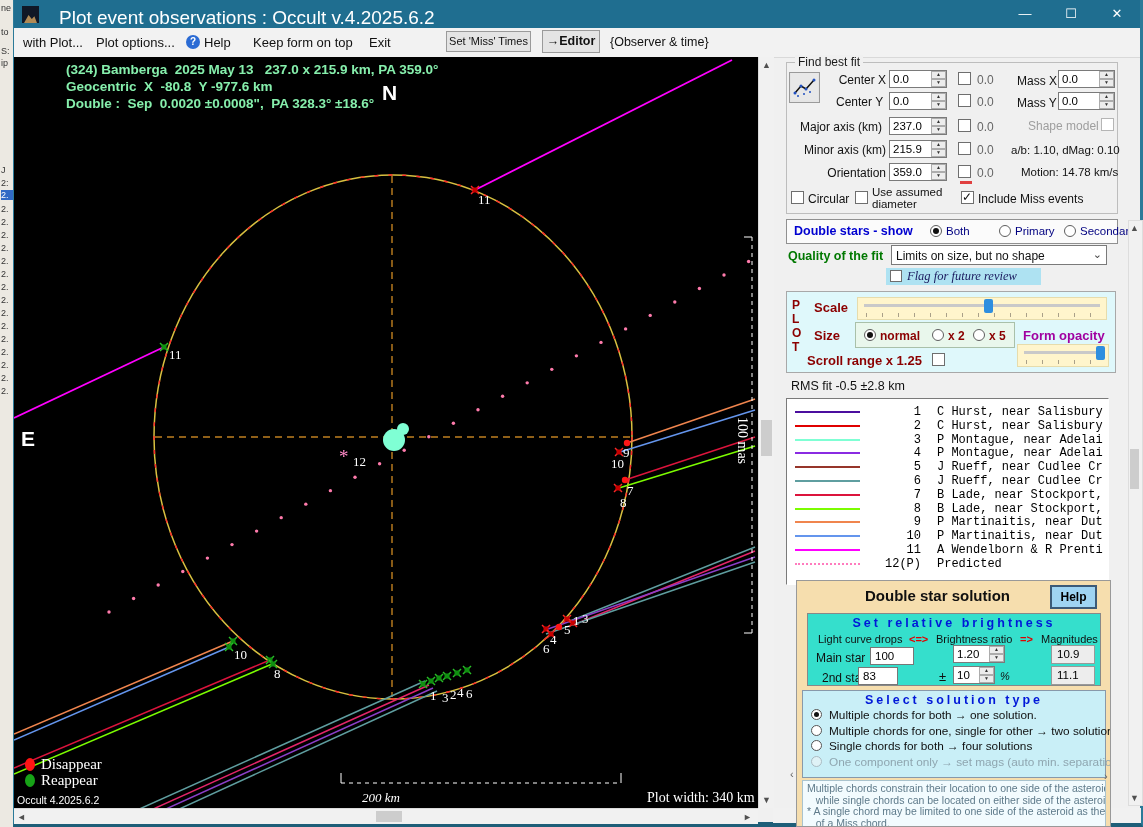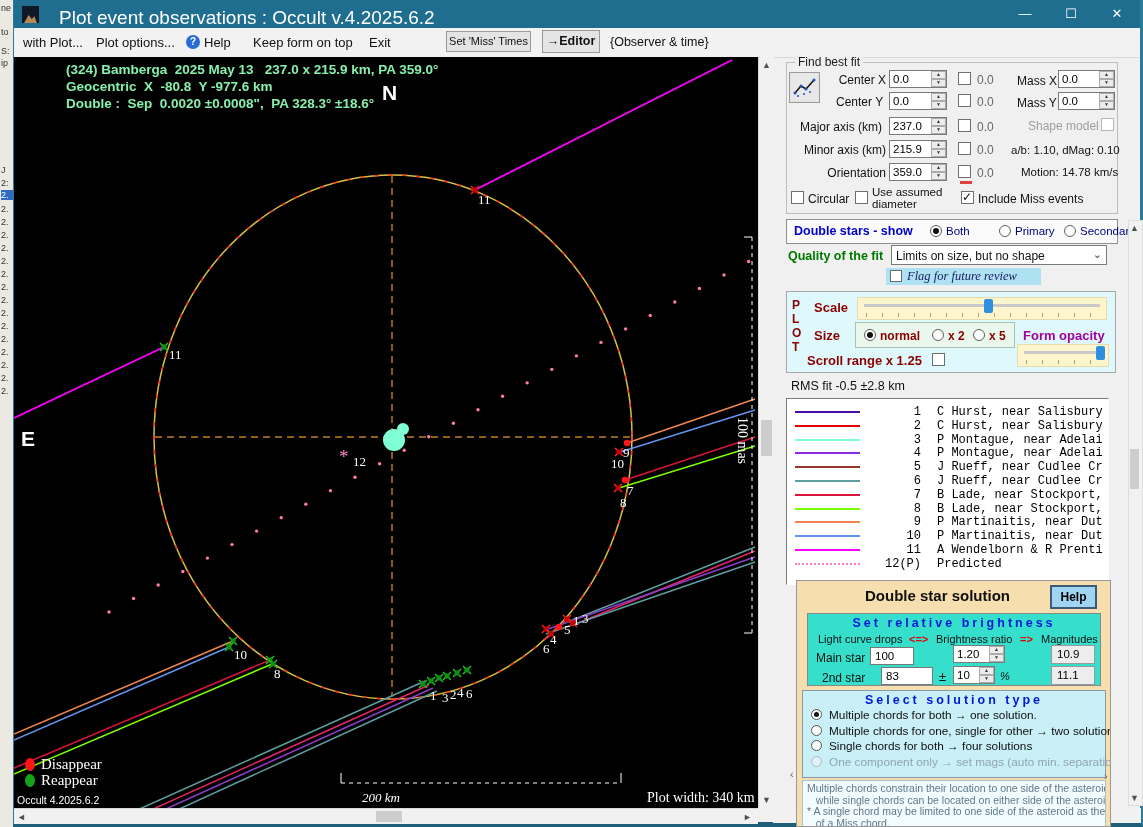--- a/index.html
+++ b/index.html
@@ -496,21 +496,21 @@
         <div class="spin" style="left:145px;top:31px;width:52px">
           <span class="v">1.20</span>
           <span class="ud">
               <span>▲</span>
               <span>▼</span>
             </span>
         </div>
         <span class="tout" style="left:243px;top:31px;width:44px;height:19px">10.9</span>
 
         <span class="tlab" style="left:14px;top:57px;font-size:12px">2nd star</span>
-        <span class="tfield" style="left:73px;top:53px;width:52px;height:18px">83</span>
+        <span class="tfield" style="left:50px;top:53px;width:40px;height:18px">83</span>
         <span class="tlab" style="left:131px;top:55px;font-size:13px">±</span>
         <div class="spin" style="left:145px;top:52px;width:42px">
           <span class="v">10</span>
           <span class="ud">
               <span>▲</span>
               <span>▼</span>
             </span>
         </div>
         <span class="tlab" style="left:192px;top:56px;font-style:italic">%</span>
         <span class="tout" style="left:243px;top:52px;width:44px;height:19px">11.1</span>

